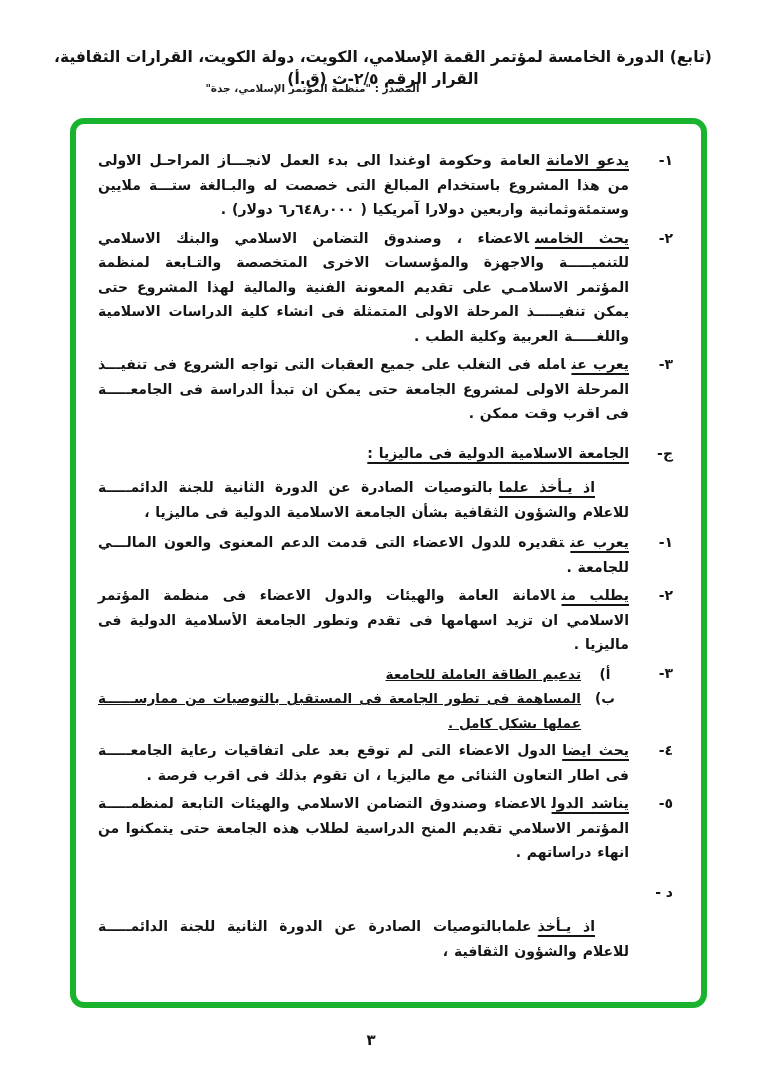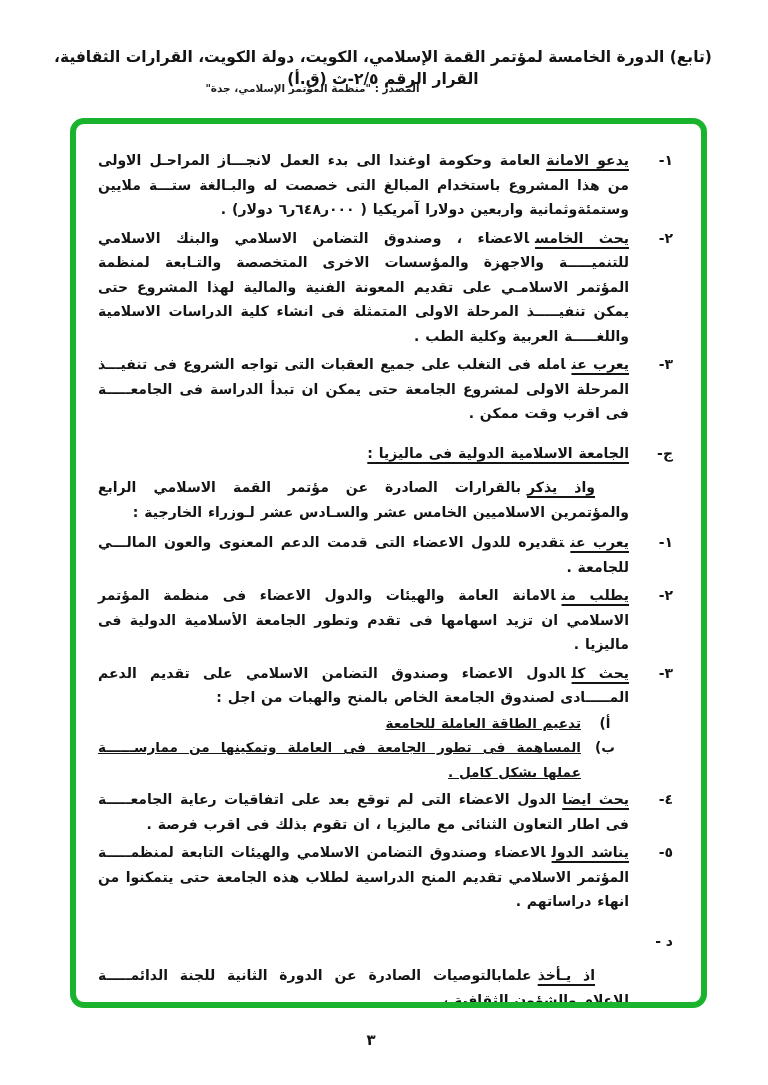--- a/index.html
+++ b/index.html
@@ -86,30 +86,30 @@
   <div class="block heading">
     <div class="marker">ج-</div>
     <div class="btext">
       <p class="para">
         <span class="lead">الجامعة الاسلامية الدولية فى ماليزيا :</span><span class="rest"></span>
       </p>
       <div class="subitems"></div>
     </div>
   </div>
 
-
   <div class="block paragraph">
     <div class="marker"></div>
     <div class="btext">
       <p class="para">
-        <span class="lead">واذ يذكر</span><span class="rest">بالقرارات الصادرة عن مؤتمر القمة الاسلامي الرابع والمؤتمرين الاسلاميين الخامس عشر والسـادس عشر لـوزراء الخارجية :</span>
+        <span class="lead">اذ يـأخذ علما</span><span class="rest">بالتوصيات الصادرة عن الدورة الثانية للجنة الدائمـــــة للاعلام والشؤون الثقافية بشأن الجامعة الاسلامية الدولية فى ماليزيا ،</span>
       </p>
       <div class="subitems"></div>
     </div>
   </div>
+
 
   <div class="block item">
     <div class="marker">١-</div>
     <div class="btext">
       <p class="para">
         <span class="lead">يعرب عن</span><span class="rest">تقديره للدول الاعضاء التى قدمت الدعم المعنوى والعون المالـــي للجامعة .</span>
       </p>
       <div class="subitems"></div>
     </div>
   </div>
@@ -120,32 +120,29 @@
       <p class="para">
         <span class="lead">يطلب من</span><span class="rest">الامانة العامة والهيئات والدول الاعضاء فى منظمة المؤتمر الاسلامي ان تزيد اسهامها فى تقدم وتطور الجامعة الأسلامية الدولية فى ماليزيا .</span>
       </p>
       <div class="subitems"></div>
     </div>
   </div>
 
   <div class="block item">
     <div class="marker">٣-</div>
     <div class="btext">
-      <p class="para">
-        <span class="lead">يحث كل</span><span class="rest">الدول الاعضاء وصندوق التضامن الاسلامي على تقديم الدعم المـــــادى لصندوق الجامعة الخاص بالمنح والهبات من اجل :</span>
-      </p>
       <div class="subitems">
   <div class="sub">
     <div class="smarker">أ)</div>
     <p class="stext">تدعيم الطاقة العاملة للجامعة</p>
   </div>
 
   <div class="sub">
     <div class="smarker">ب)</div>
-    <p class="stext">المساهمة فى تطور الجامعة فى العاملة وتمكينها من ممارســــــة عملها بشكل كامل .</p>
+    <p class="stext">المساهمة فى تطور الجامعة فى المستقبل بالتوصيات من ممارســــــة عملها بشكل كامل .</p>
   </div>
 </div>
     </div>
   </div>
 
   <div class="block item">
     <div class="marker">٤-</div>
     <div class="btext">
       <p class="para">
         <span class="lead">يحث ايضا</span><span class="rest">الدول الاعضاء التى لم توقع بعد على اتفاقيات رعاية الجامعـــــة فى اطار التعاون الثنائى مع ماليزيا ، ان تقوم بذلك فى اقرب فرصة .</span>

